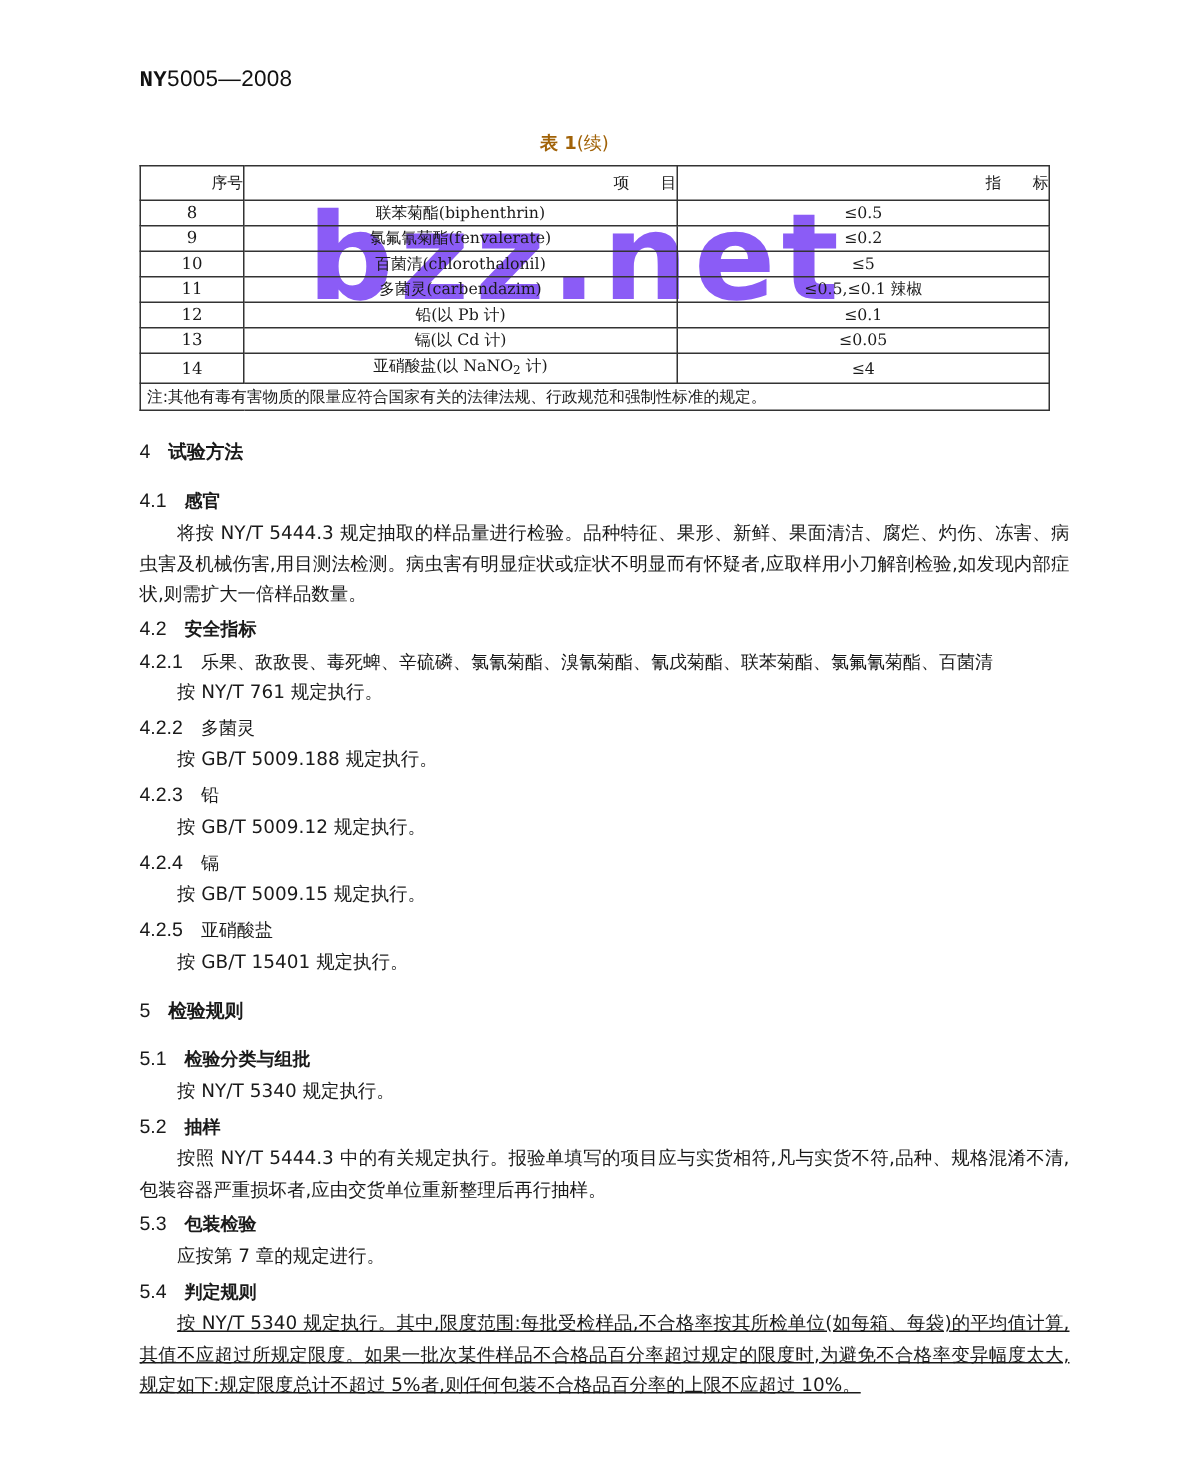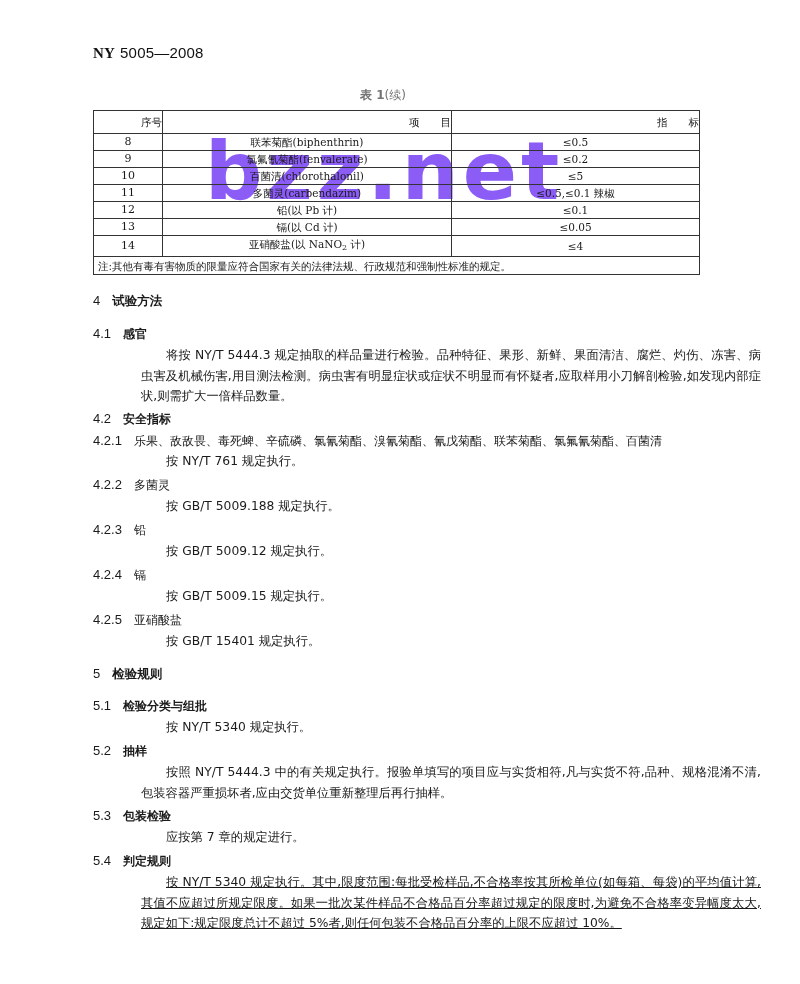--- a/index.html
+++ b/index.html
@@ -4,23 +4,23 @@
 <style>
   html, body { margin: 0; padding: 0; }
   body {
     width: 800px; height: 984px; background: #ffffff; position: relative; overflow: hidden;
     font-family: "DejaVu Serif", "Liberation Serif", serif; color: #1a1a1a;
   }
   .doc-code {
     position: absolute; left: 93px; top: 44px; font-family: "Liberation Sans", "DejaVu Sans", sans-serif;
     font-size: 15px; letter-spacing: 0.2px; color: #111;
   }
-  .doc-code b { font-family: Liberation Serif, serif; font-weight: bold; margin-right: 5px; }
+  .doc-code b { font-family: Liberation Mono, monospace; font-weight: bold; }
   .table-caption {
-    position: absolute; left: 360px; top: 87px; font-size: 12px; font-family: "DejaVu Sans", sans-serif; font-weight: bold; color: #737373;
+    position: absolute; left: 360px; top: 87px; font-size: 12px; font-family: "DejaVu Sans", sans-serif; font-weight: bold; color: #a16207;
   }
   .table-caption .cont { font-weight: normal; }
   .watermark {
     position: absolute; left: 205px; top: 132px; font-family: "DejaVu Sans", sans-serif; font-weight: bold;
     font-size: 80px; color: #8b5cf6; letter-spacing: 4px; line-height: 80px; z-index: 0; user-select: none;
   }
   table.spec {
     position: absolute; left: 93px; top: 110px; width: 607px; border-collapse: collapse; z-index: 1;
     font-size: 11px; background: transparent;
   }
@@ -38,21 +38,20 @@
     position: absolute; left: 93px; top: 0; width: 620px; font-size: 12.5px; line-height: 20px;
   }
   .h1 { position: absolute; font-family: "DejaVu Sans", sans-serif; font-size: 12.5px; font-weight: bold; white-space: nowrap; }
   .h1 .num, .h2 .num, .h3 .num { font-weight: normal; font-family: "Liberation Sans", sans-serif; }
   .h2 { position: absolute; font-family: "DejaVu Sans", sans-serif; font-size: 12px; font-weight: bold; white-space: nowrap; }
   .h3 { position: absolute; font-family: "DejaVu Sans", sans-serif; font-size: 12px; white-space: nowrap; }
   .num { display: inline-block; margin-right: 12px; font-size: 13px; }
   .para {
     position: absolute; font-size: 12.3px; line-height: 20.5px; text-indent: 25px; width: 620px; text-align: justify;
     font-family: "DejaVu Sans", sans-serif;
-    margin-left: 48px;
   }
   .para.noindent-line { text-indent: 0; padding-left: 25px; width: 595px; }
   .sub2 { font-size: 8px; vertical-align: -2px; }
 </style>
 </head>
 <body>
 
 <div class="doc-code">
   <b>NY</b><span>5005—2008</span>
 </div>

